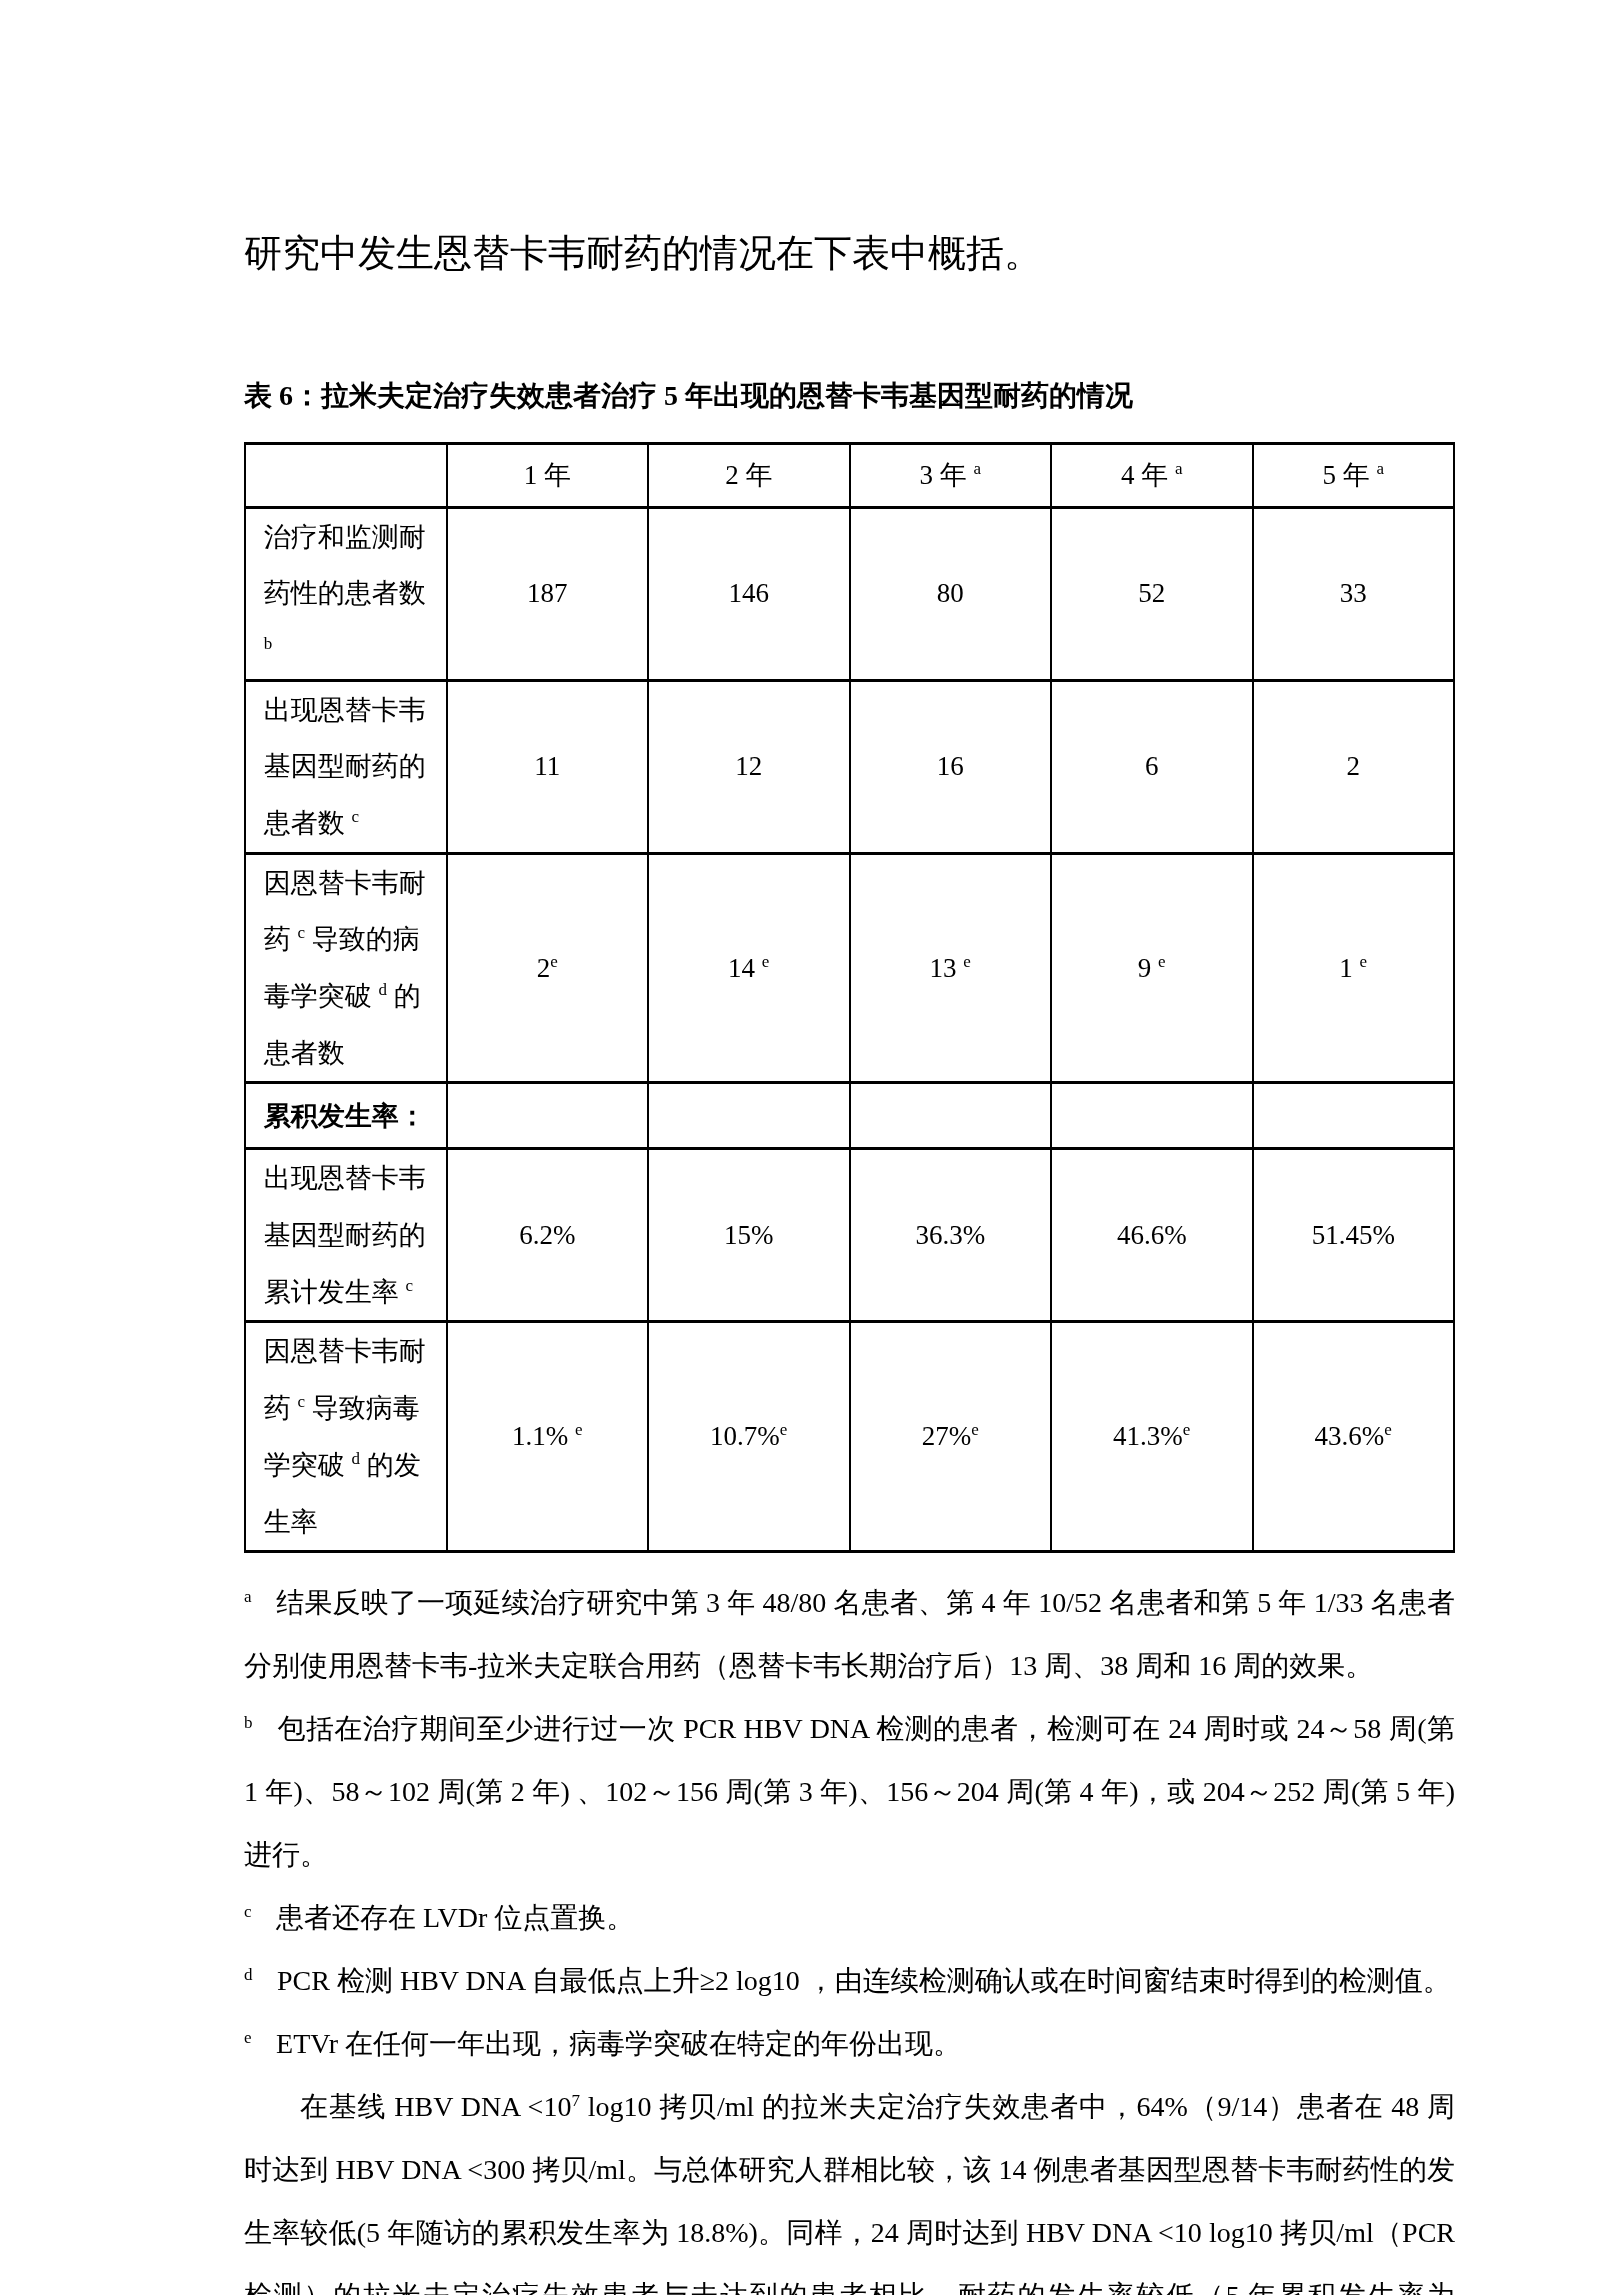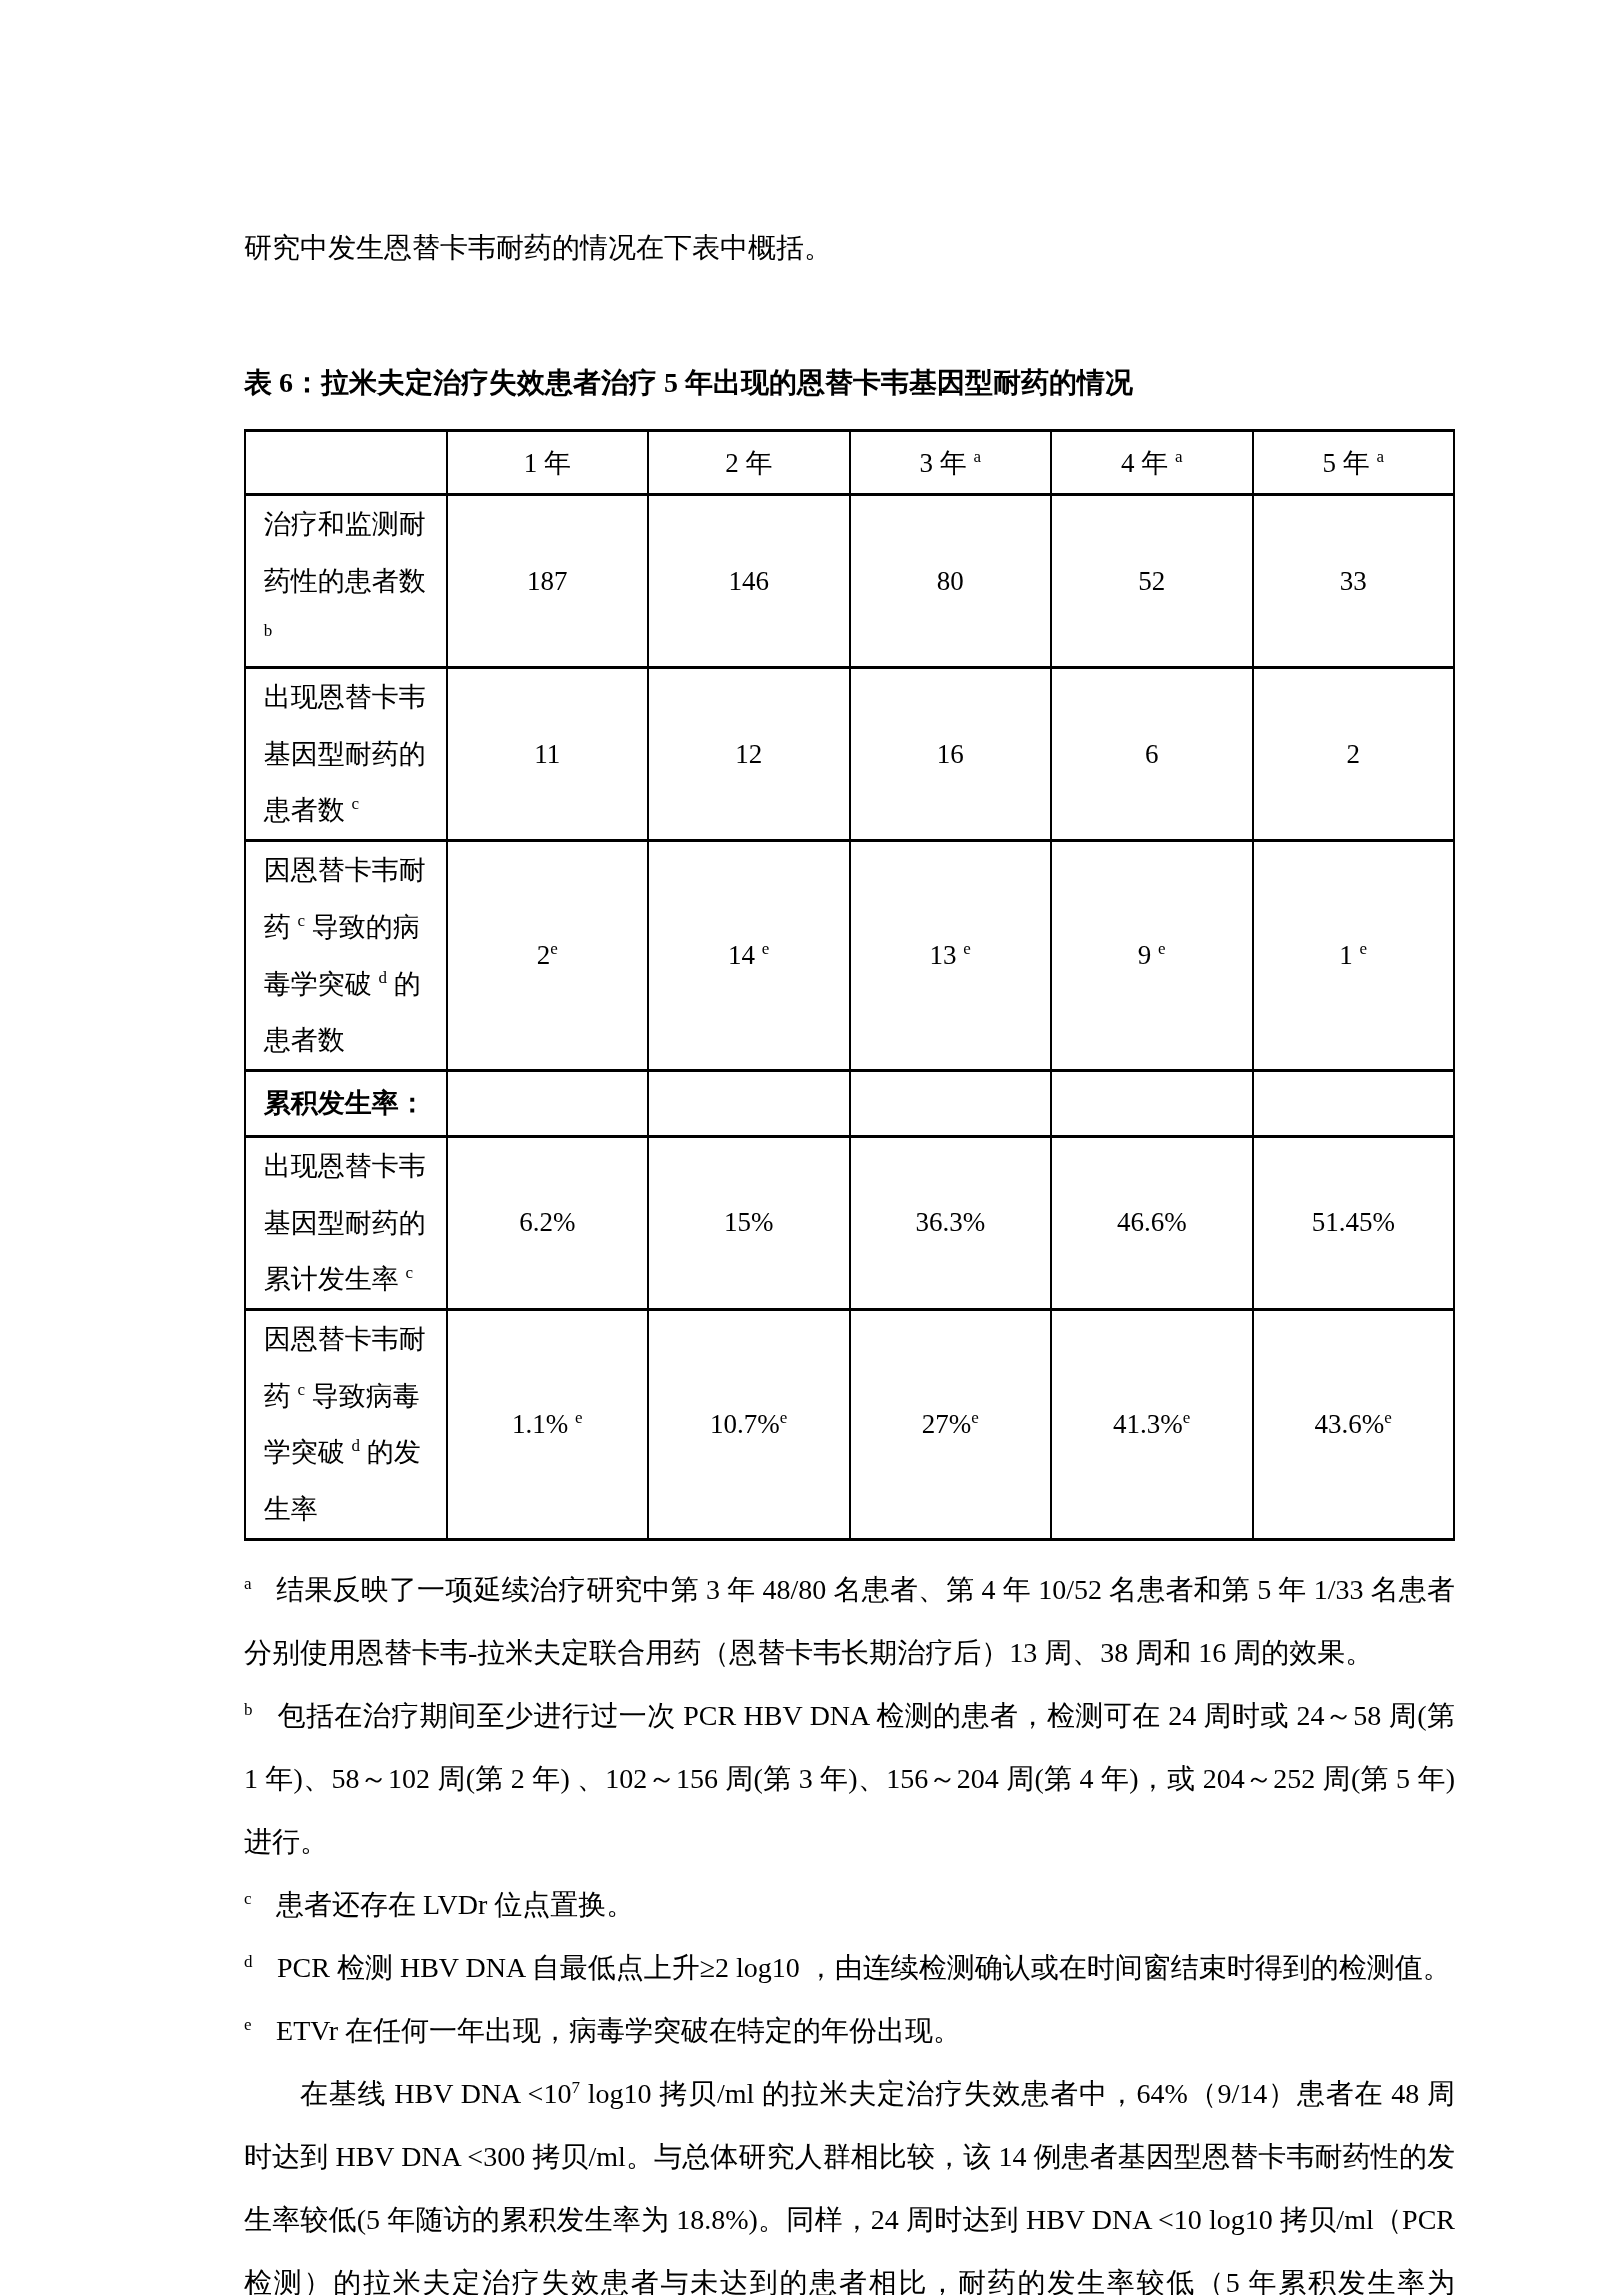--- a/index.html
+++ b/index.html
@@ -16,21 +16,21 @@
     color: #000000;
   }
   .content {
     position: absolute;
     left: 244px;
     top: 230px;
     width: 1211px;
   }
   .intro {
     margin: 0;
-    font-size: 28px;
+    font-size: 38px;
     line-height: 1.25;
   }
   .table-title {
     margin: 100px 0 0 0;
     font-size: 28px;
     font-weight: bold;
     text-align: left;
     line-height: 1.25;
   }
   table.data-table {

